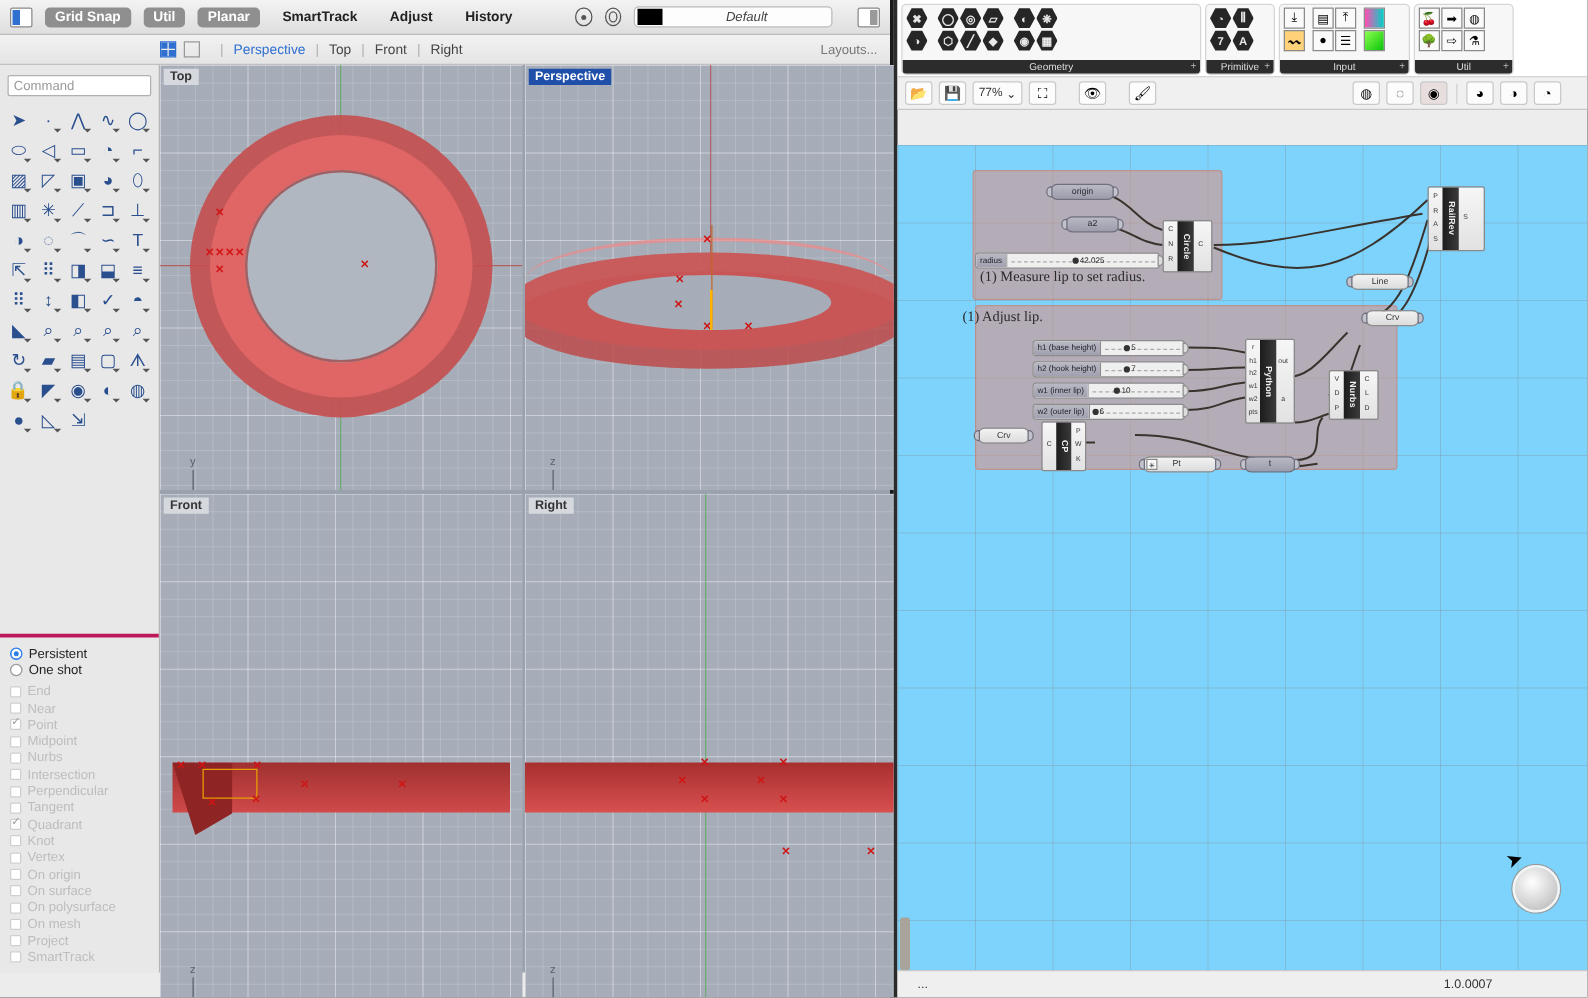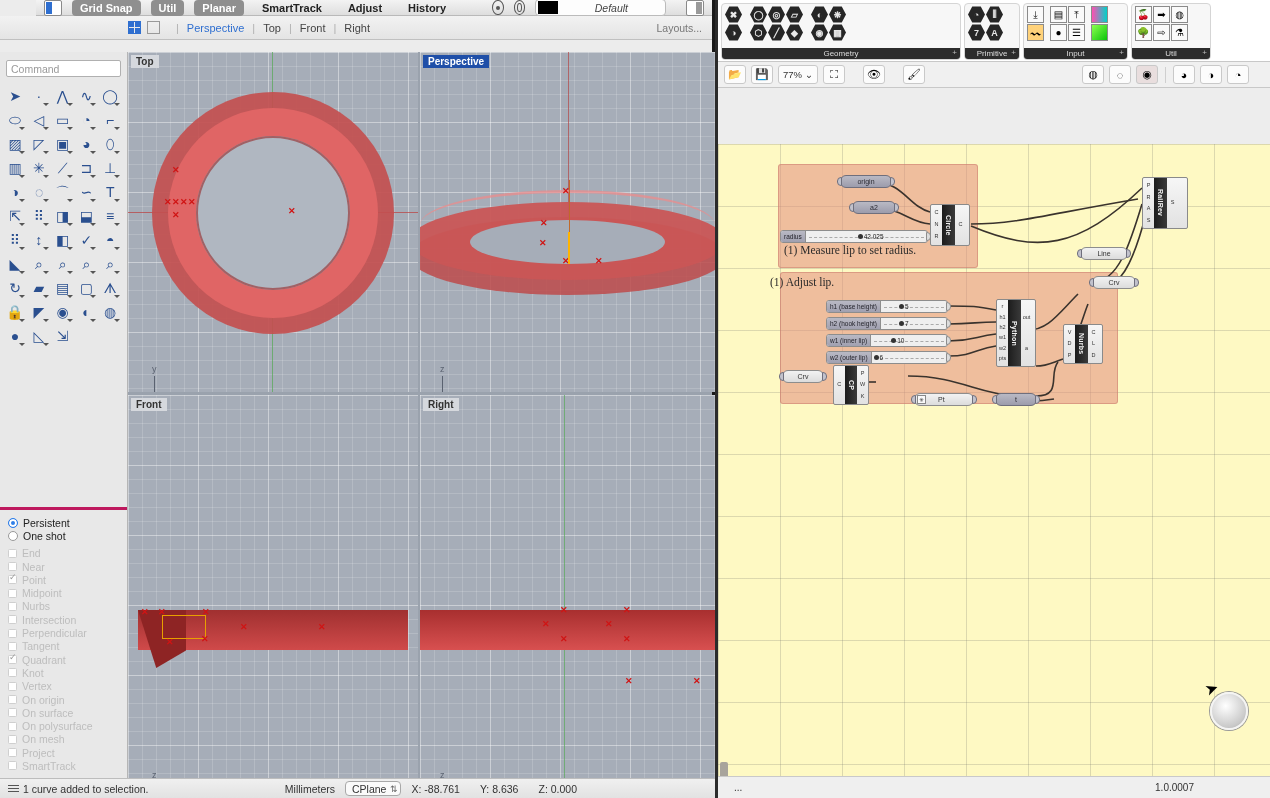--- a/index.html
+++ b/index.html
@@ -14,23 +14,23 @@
 
   
   #rhino {
     position:absolute; left:0; top:0; width:715px; height:798px;
     background:#ececec;
     border-right:3px solid #1a1a1a;
   }
 
   
   .rh-toolbar {
-    height:16px; background:linear-gradient(#f3f3f3,#dedede);
+    height:28px; background:linear-gradient(#f3f3f3,#dedede);
     border-bottom:1px solid #b9b9b9;
-    display:flex; align-items:center; padding:0 8px; gap:10px;margin-left:36px;
+    display:flex; align-items:center; padding:0 8px; gap:10px;
   }
   .panel-toggle {
     width:18px; height:16px; border:1px solid #8a8a8a; background:#fff;
     border-radius:2px; position:relative; flex:none;
   }
   .panel-toggle::before{
     content:""; position:absolute; left:1px; top:1px; bottom:1px; width:6px;
     background:#2f6fd0;
   }
   .panel-toggle.right::before{ left:auto; right:1px; background:#9a9a9a;}
@@ -162,21 +162,21 @@
   .gh-toolbar{height:26px;background:#f0f0f0;border-bottom:1px solid #c8c8c8;
     display:flex;align-items:center;padding:0 6px;gap:5px;}
   .tb-btn{width:22px;height:19px;border:1px solid #c9c9c9;background:#fcfcfc;
     border-radius:3px;display:flex;align-items:center;justify-content:center;font-size:11px;}
   .tb-btn.act{background:#e9dede;}
   .zoombox{border:1px solid #c9c9c9;background:#fcfcfc;border-radius:3px;height:19px;
     display:flex;align-items:center;padding:0 4px;font-size:9.5px;gap:3px;color:#333;}
   .tb-sep{width:1px;height:16px;background:#cfcfcf;margin:0 2px;}
 
   .gh-canvas{position:absolute;top:116px;left:0;right:0;bottom:22px;
-    background:#fef9c3;overflow:hidden;margin-top:28px;}
+    background:#7dd3fc;overflow:hidden;}
   .gh-canvas .cgrid{position:absolute;inset:0;
     background-image:
       linear-gradient(rgba(120,118,110,.25) 1px,transparent 1px),
       linear-gradient(90deg,rgba(120,118,110,.25) 1px,transparent 1px);
     background-size:62px 62px;}
   .gh-group-box{position:absolute;background:rgba(226,142,125,.55);
     border:1px solid rgba(200,120,105,.5);border-radius:3px;}
   .gh-group-cap{position:absolute;font-family:"Liberation Serif",serif;
     font-size:11.5px;color:#2a2a2a;}
 
@@ -613,35 +613,20 @@
         <div class="axis-ind" style="left:22px;bottom:26px;">
           <span class="lv">z</span>
           <div class="corner"></div>
 
         </div>
         <div class="vp-label">Right</div>
       </div>
     </div>
   </div>
 
-  <div class="rh-status">
-    <span class="hamb">
-        <i></i>
-        <i></i>
-        <i></i>
-      </span>
-    <span>1 curve added to selection.</span>
-    <span style="margin-left:auto"></span>
-    <span class="st-seg">Millimeters</span>
-    <span class="cplane-sel">CPlane</span>
-    <span class="st-seg">X: -88.761</span>
-    <span class="st-seg">Y: 8.636</span>
-    <span class="st-seg">Z: 0.000</span>
-    <span style="width:120px"></span>
-  </div>
 </div>
 
 <div id="gh">
 
 
   <div class="gh-ribbon">
     <div class="gh-group" style="width:240px">
       <div class="gg-icons">
         <div class="gg-col">
           <div class="hexic">✖</div>

